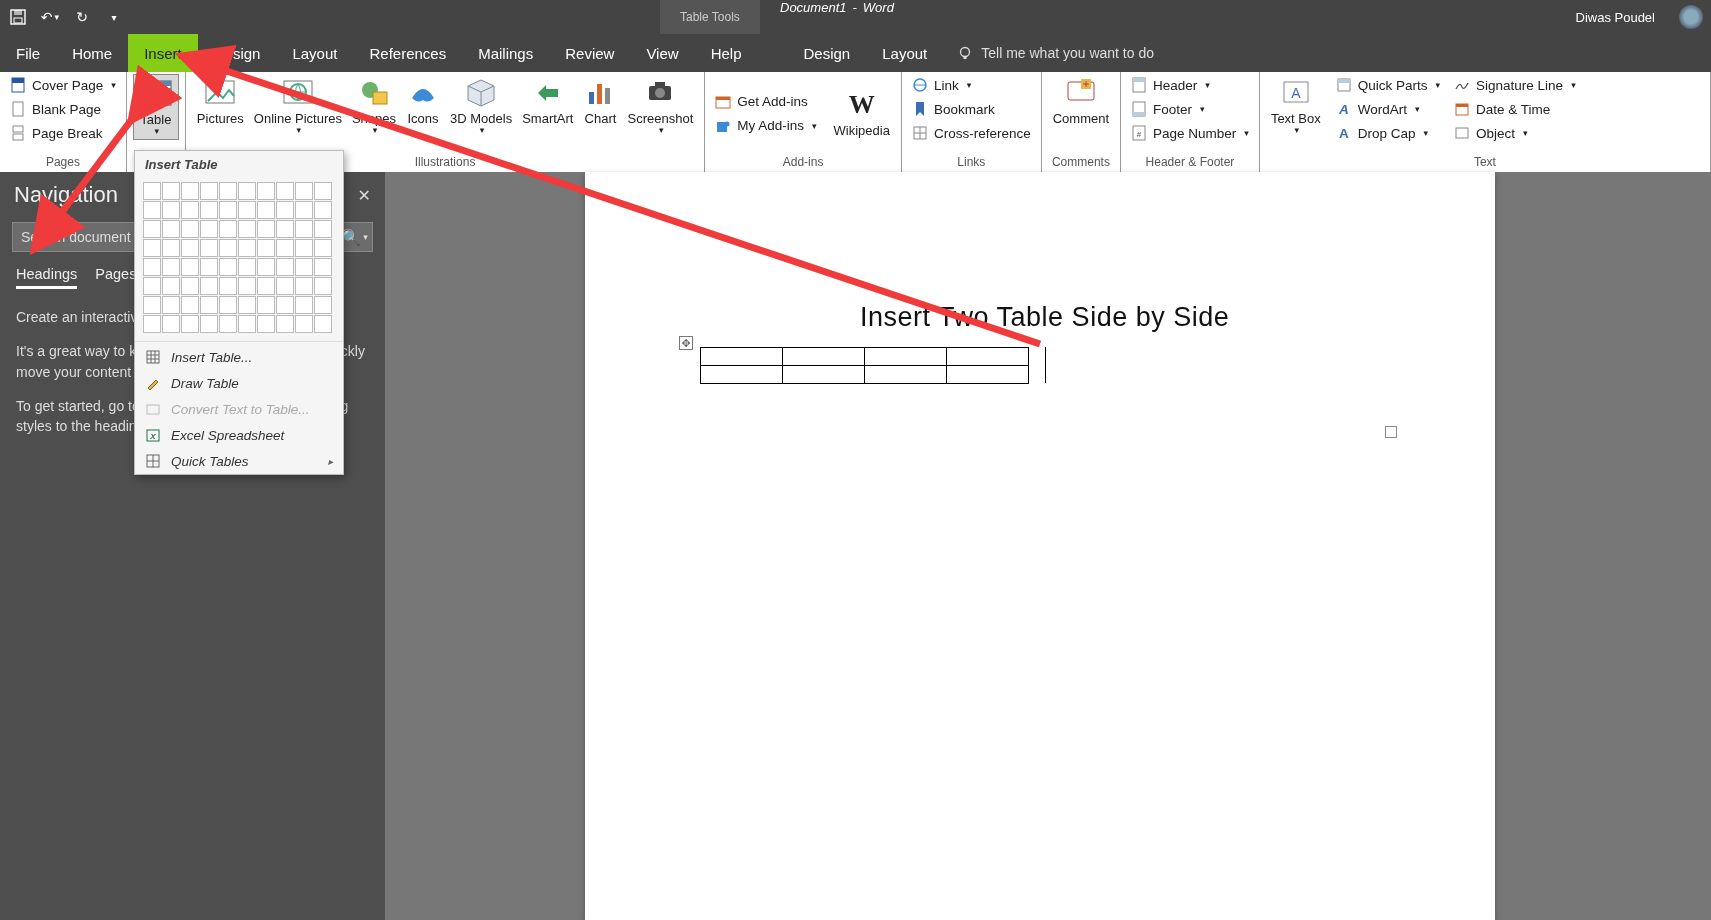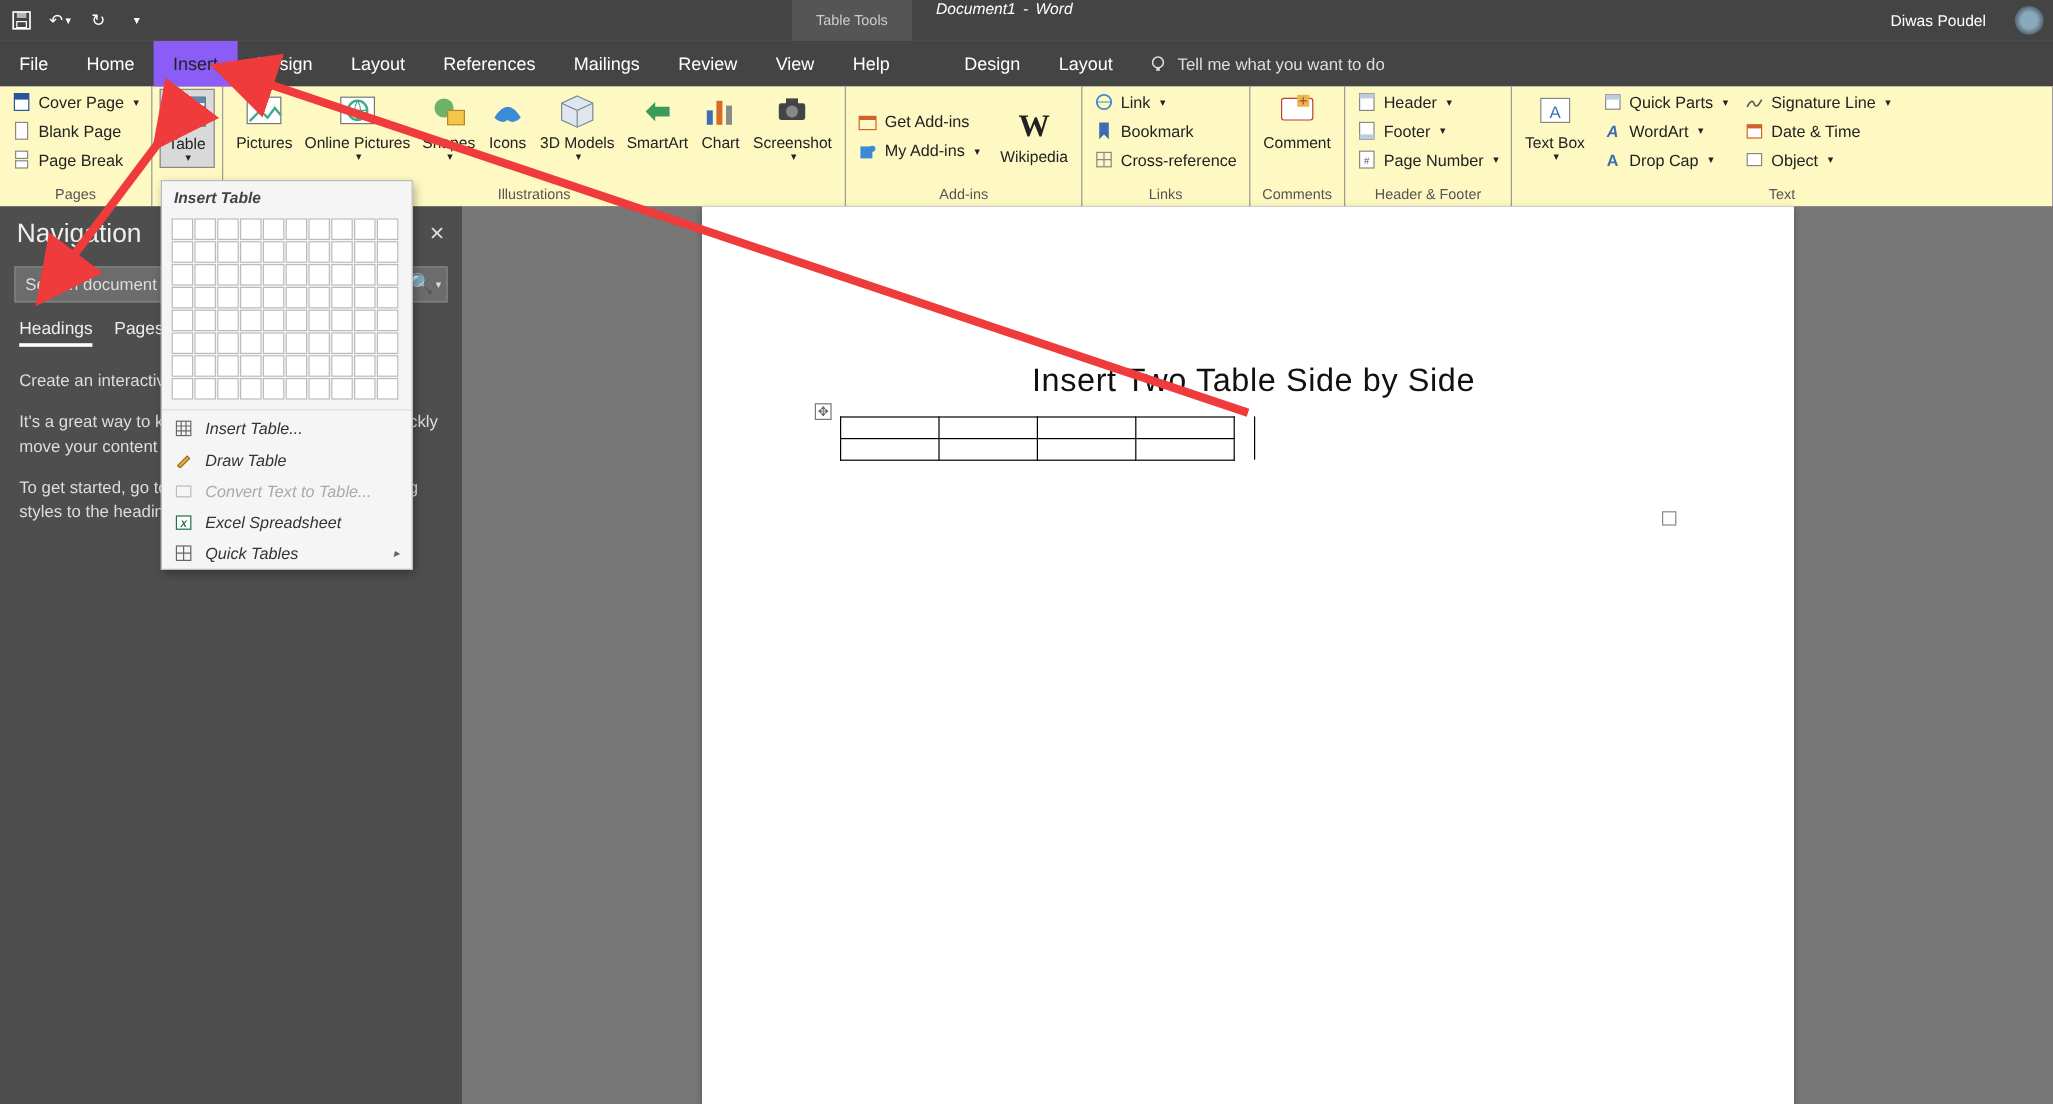--- a/index.html
+++ b/index.html
@@ -6,23 +6,23 @@
 body{width:1711px;height:920px;background:#777;overflow:hidden;position:relative;}
 .titlebar{height:34px;background:#444;display:flex;align-items:center;color:#fff;font-size:13px;position:relative;}
 .qat{display:flex;align-items:center;gap:4px;padding:0 4px;}
 .qat-btn{width:28px;height:28px;display:flex;align-items:center;justify-content:center;color:#fff;font-size:14px;}
 .tool-context{position:absolute;left:660px;top:0;height:34px;background:#555;padding:0 20px;display:flex;align-items:center;color:#ccc;font-size:12px;}
 .doc-title{position:absolute;left:780px;top:0;height:34px;display:flex;align-items:flex-start;gap:6px;font-style:italic;}
 .userbox{position:absolute;right:8px;top:0;height:34px;display:flex;align-items:center;gap:24px;color:#fff;font-size:13px;}
 .avatar{width:24px;height:24px;border-radius:50%;background:radial-gradient(circle,#8ab 40%,#567 70%);}
 .tabs{height:38px;background:#444;display:flex;align-items:stretch;color:#fff;font-size:15px;}
 .tab{padding:0 16px;display:flex;align-items:center;cursor:pointer;}
-.tab.active{background:#8b5cf6;color:#222;}
+.tab.active{background:#84cc16;color:#222;}
 .tellme{display:flex;align-items:center;gap:8px;margin-left:14px;color:#ddd;font-size:14px;text-align:right;}
-.ribbon{height:100px;background:#fef9c3;display:flex;border-bottom:0px;}
+.ribbon{height:100px;background:#ffffff;display:flex;border-bottom:0px;}
 .group{border-right:1px solid #9a9a9a;display:flex;flex-direction:column;padding:2px 6px 0;}
 .group-body{flex:1;display:flex;align-items:flex-start;}
 .group-label{text-align:center;font-size:12px;color:#555;padding:2px 0 3px;}
 .vbtn{display:flex;flex-direction:column;align-items:center;justify-content:flex-start;padding:2px 5px;font-size:13px;color:#222;line-height:1.1;cursor:pointer;position:relative;}
 .vbtn.active{background:#d9d9d9;border:1px solid #888;}
 .bigicon{width:34px;height:34px;margin-bottom:2px;display:flex;align-items:center;justify-content:center;}
 .hbtn{display:flex;align-items:center;gap:6px;font-size:13.5px;color:#222;padding:3px 4px;cursor:pointer;white-space:nowrap;}
 .smicon{width:16px;height:16px;display:inline-flex;align-items:center;justify-content:center;}
 .vstack{display:flex;flex-direction:column;gap:2px;}
 .caret{font-size:9px;margin-left:2px;}

